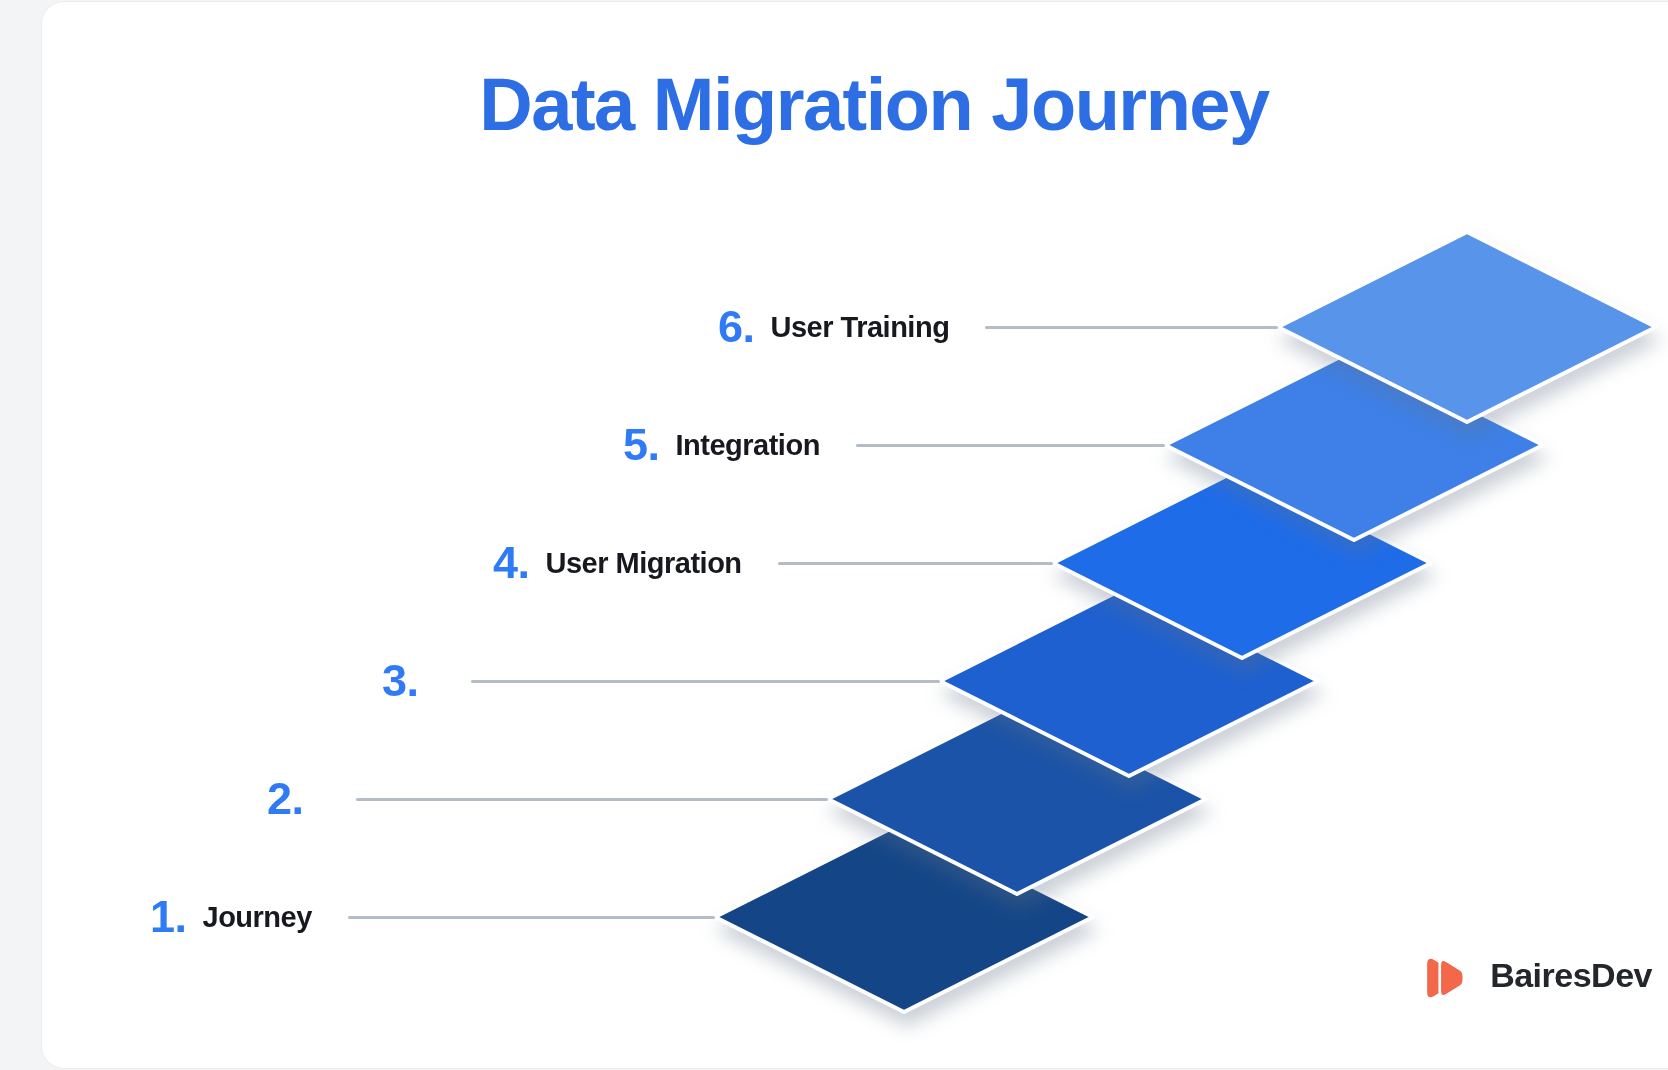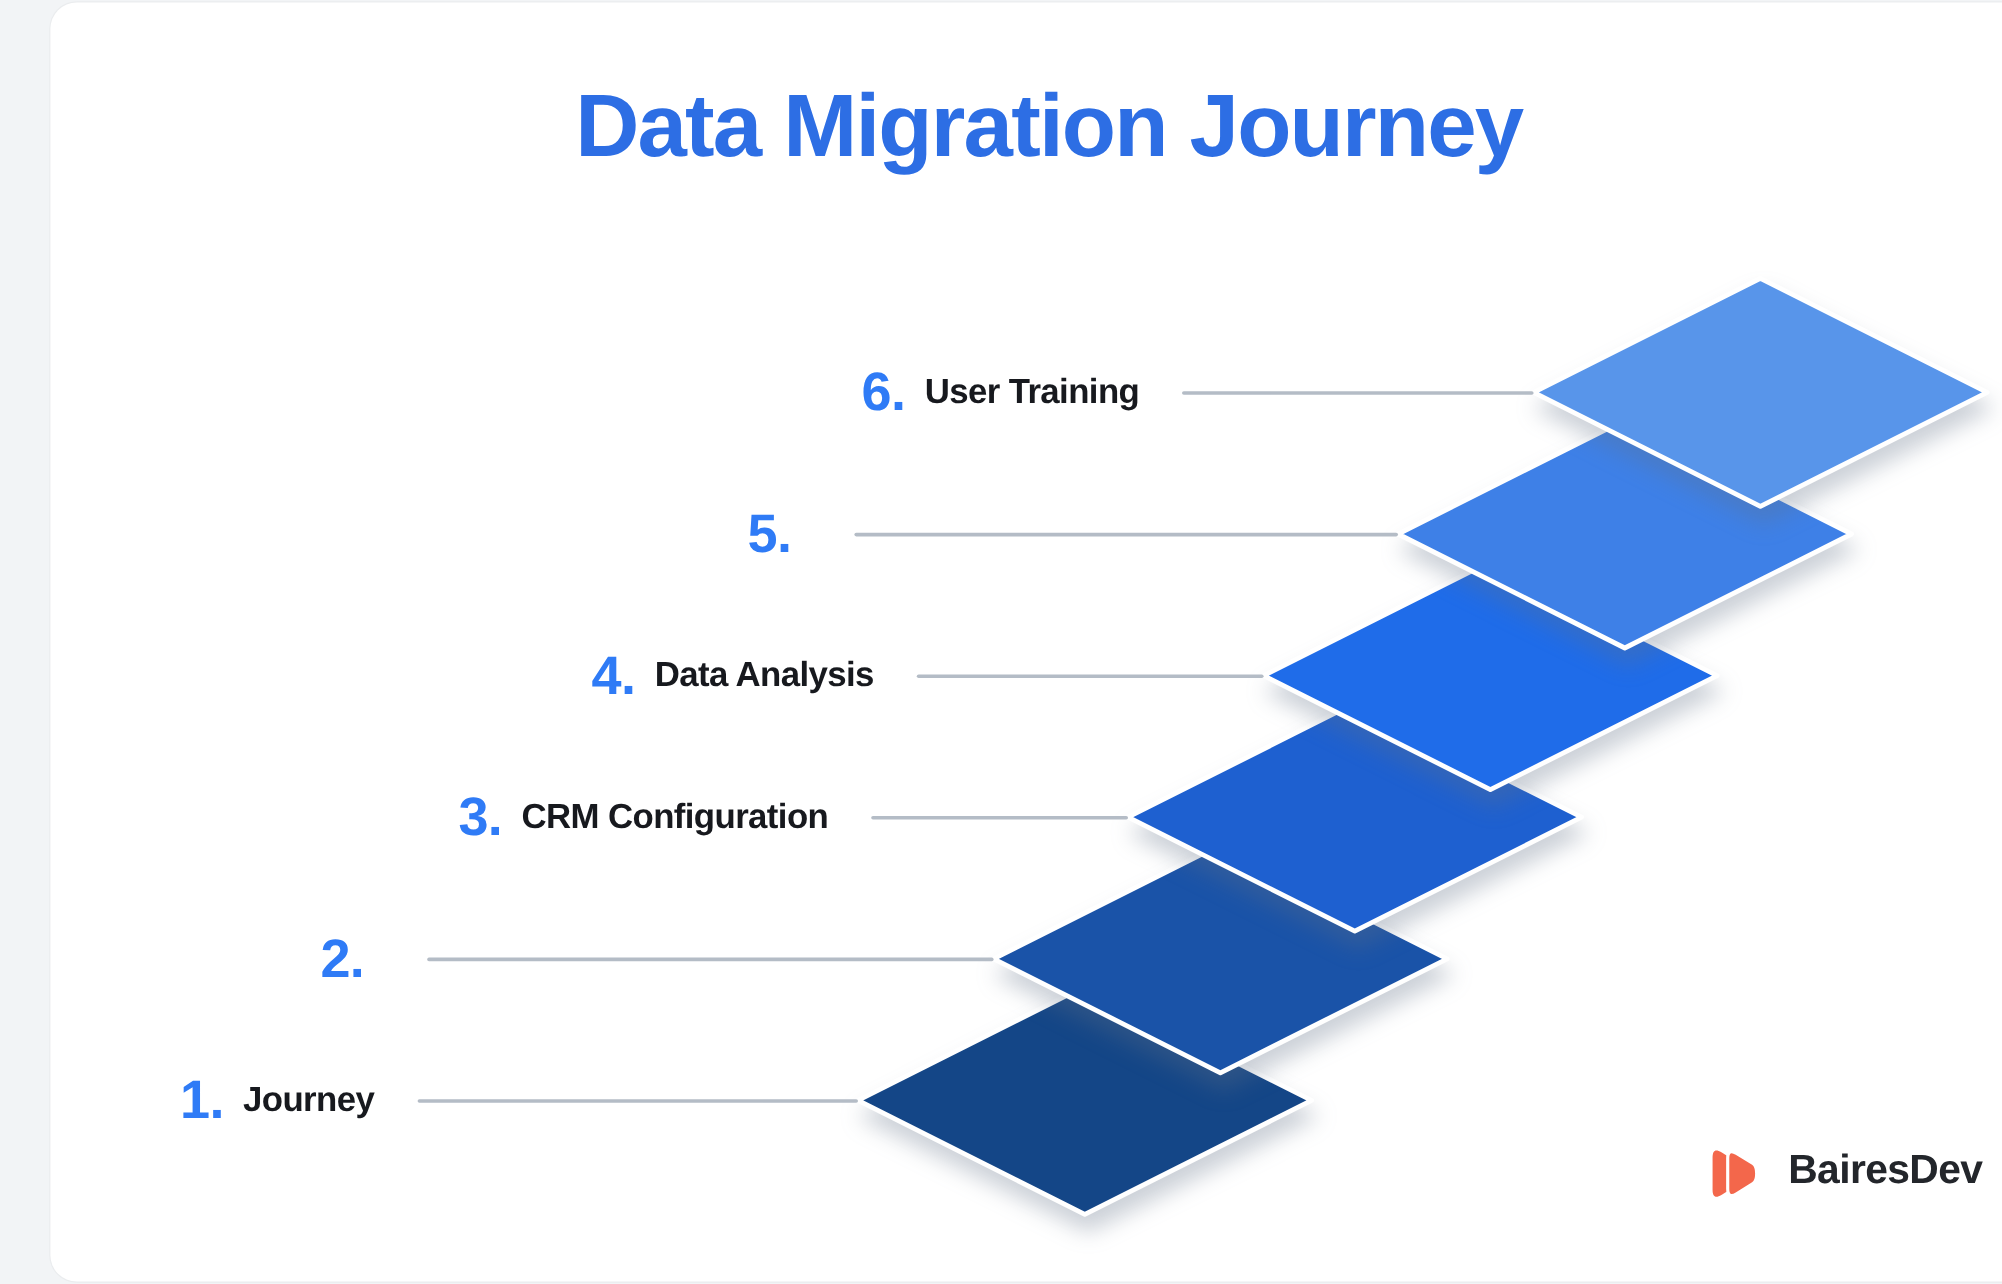--- a/index.html
+++ b/index.html
@@ -113,32 +113,32 @@
     <div class="connector"></div>
   </div>
 
   <div class="step-label" style="left:227px; right:880px; top:766px;">
     <span class="num">2.</span>
     <div class="connector"></div>
   </div>
 
   <div class="step-label" style="left:342px; right:768px; top:648px;">
     <span class="num">3.</span>
-    <span class="txt">CRM Configuration</span>
     <div class="connector"></div>
   </div>
 
   <div class="step-label" style="left:453px; right:655px; top:530px;">
     <span class="num">4.</span>
-    <span class="txt">Data Analysis</span>
+    <span class="txt">User Migration</span>
     <div class="connector"></div>
   </div>
 
   <div class="step-label" style="left:583px; right:543px; top:412px;">
     <span class="num">5.</span>
+    <span class="txt">Integration</span>
     <div class="connector"></div>
   </div>
 
   <div class="step-label" style="left:678px; right:430px; top:294px;">
     <span class="num">6.</span>
     <span class="txt">User Training</span>
     <div class="connector"></div>
   </div>
 
   <div class="logo">

